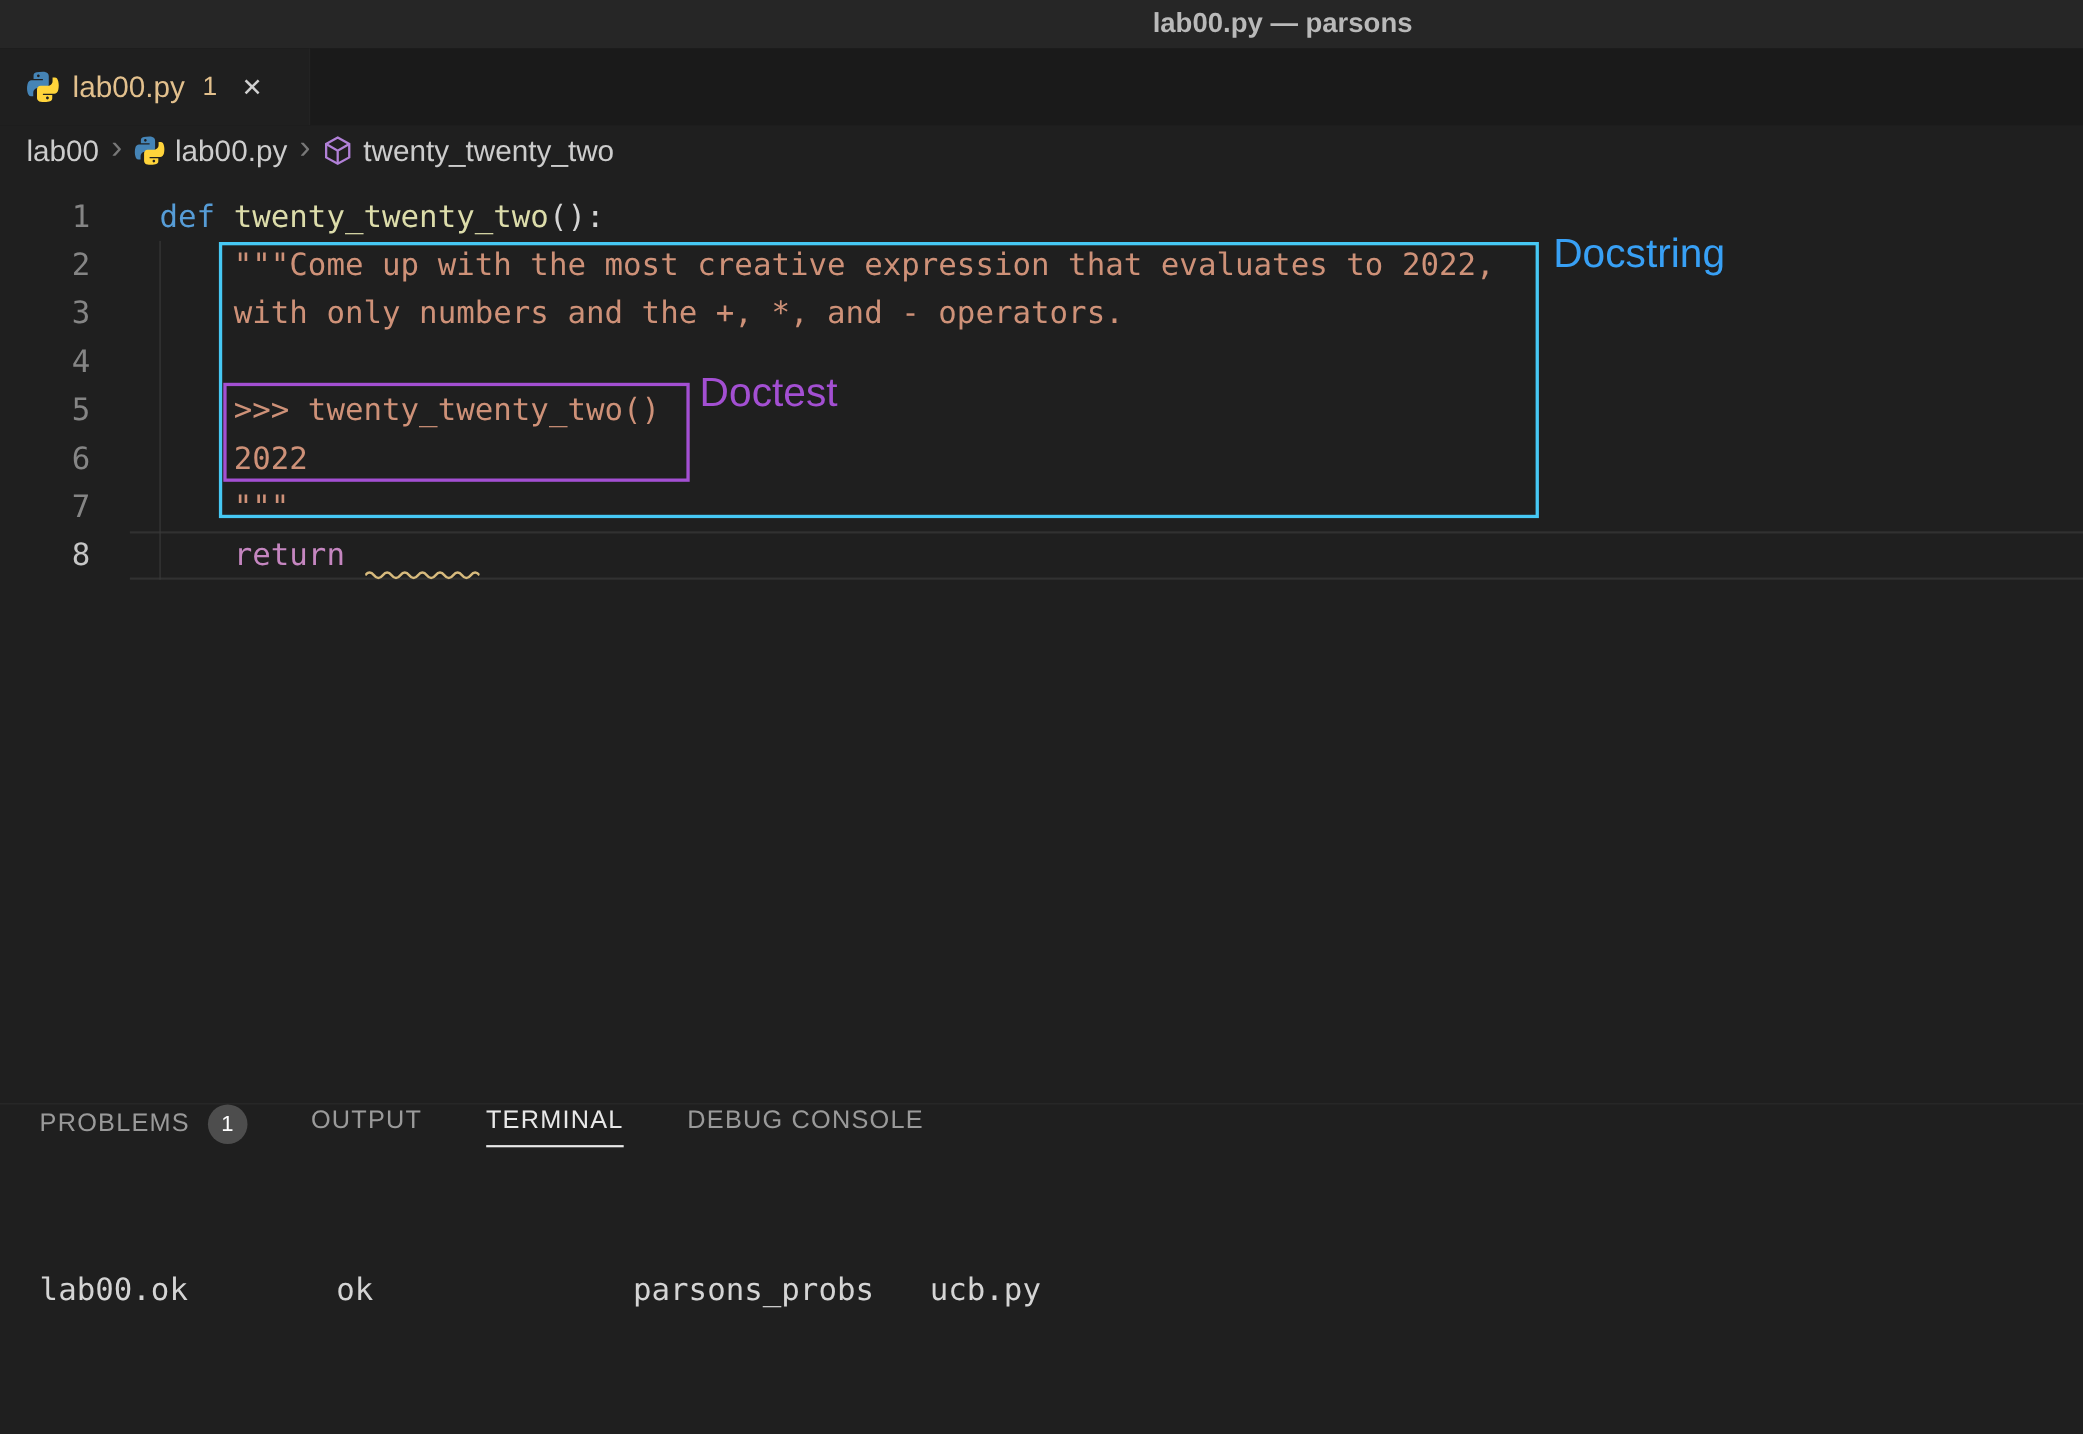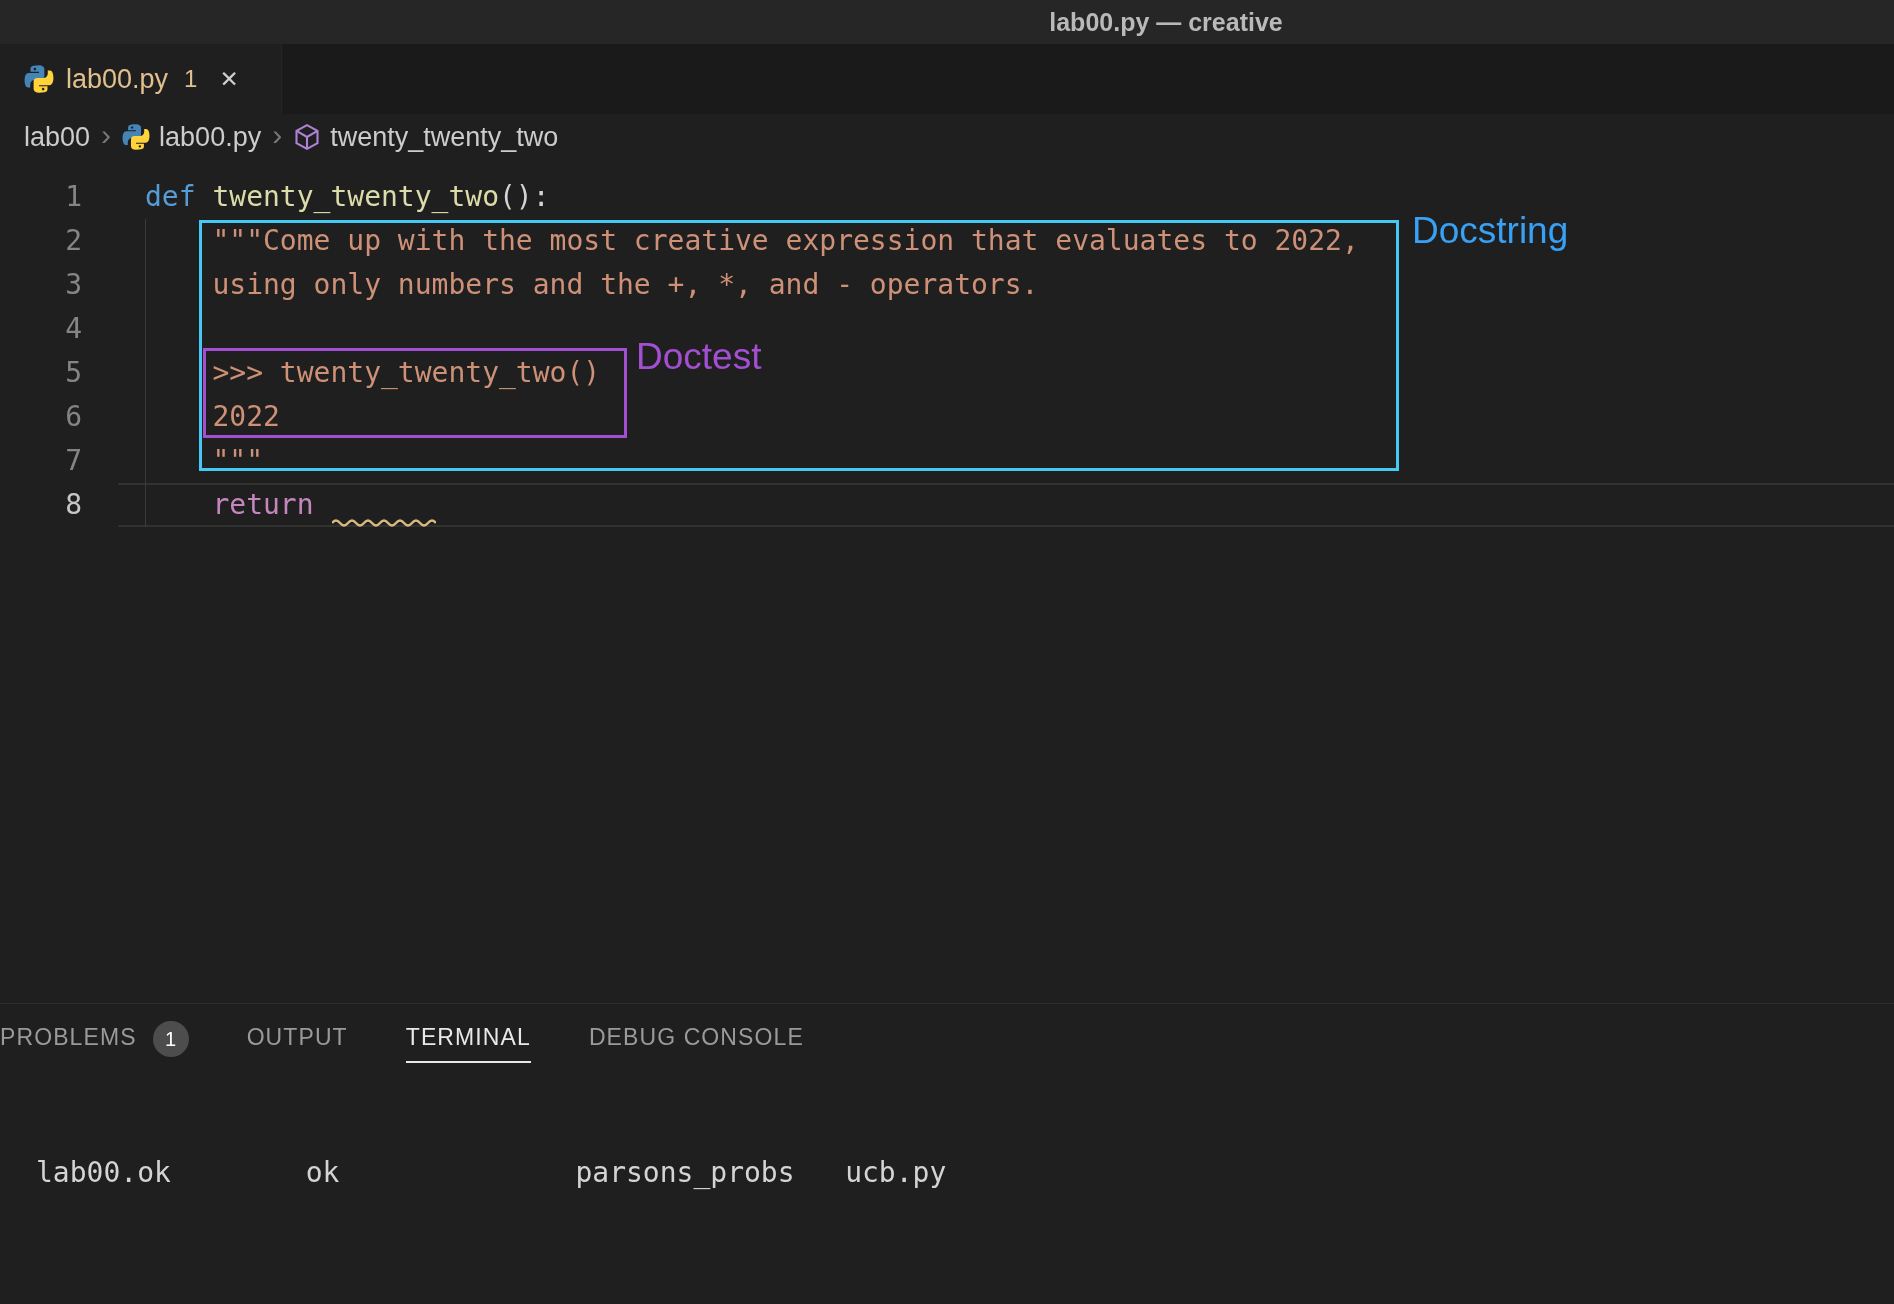--- a/index.html
+++ b/index.html
@@ -81,21 +81,21 @@
   .box-doctest   { left:203px; top:188px; width:424px;  height:90px;  border:3px solid #a34fd2; }
   .anno-label { position:absolute; font-size:37px; white-space:nowrap; pointer-events:none; }
   .label-docstring { left:1412px; top:50px;  color:#38a0f5; }
   .label-doctest   { left:636px;  top:176px; color:#a34fd2; }
 
   
   .panel {
     position:absolute; top:1003px; left:0; right:0; bottom:0;
     background:#1f1f1f; border-top:1px solid #2c2c2c;
   }
-  .panel-tabs { display:flex; align-items:center; height:78px; }
+  .panel-tabs { display:flex; align-items:flex-start; height:78px; padding-left:36px; }
   .panel-tab {
     display:flex; align-items:center; gap:16px; margin-right:58px;
     font-size:23px; letter-spacing:1.1px; color:#9a9a9a; cursor:pointer;
   }
   .panel-tab .pt-label { padding-bottom:10px; border-bottom:2px solid transparent; }
   .panel-tab.active { color:#e8e8e8; }
   .panel-tab.active .pt-label { border-bottom-color:#e8e8e8; }
   .pt-badge {
     width:36px; height:36px; border-radius:50%; background:#4d4d4d; color:#ffffff;
     font-size:20px; letter-spacing:0; display:flex; align-items:center; justify-content:center;
@@ -108,21 +108,21 @@
     font-size:28px; line-height:34px; color:#d4d4d4; white-space:pre;
     cursor:text;
   }
 
   .icon { display:inline-flex; align-items:center; justify-content:center; }
 </style>
 </head>
 <body>
 
 <div class="titlebar">
-  <span class="title">lab00.py — creative</span>
+  <span class="title">lab00.py — parsons</span>
 </div>
 
 <div class="tabstrip">
   <div class="tab">
     <span class="icon">
       <svg width="30" height="30" viewBox="0 0 24 24">
         <path fill="#4584b6" d="M11.9 1c-1.6 0-3.1.14-4.4.4C5.6 1.8 5.2 2.7 5.2 4v2.2h6.8v.9H3.8c-1.4 0-2.6 1-3 2.9-.44 2.2-.46 3.6 0 5.9.34 1.7 1.15 2.9 2.55 2.9h1.63v-2.6c0-1.8 1.55-3.4 3.4-3.4h5.2c1.5 0 2.7-1.24 2.7-2.75V4c0-1.47-1.24-2.57-2.7-2.82C12.6 1.03 12.3 1 11.9 1zM8.7 2.9c.56 0 1.02.47 1.02 1.04 0 .57-.46 1.03-1.02 1.03-.57 0-1.03-.46-1.03-1.03 0-.57.46-1.04 1.03-1.04z"></path>
         <path fill="#ffd43b" d="M12.1 23c1.6 0 3.1-.14 4.4-.4 1.9-.4 2.3-1.3 2.3-2.6v-2.2h-6.8v-.9h8.2c1.4 0 2.6-1 3-2.9.44-2.2.46-3.6 0-5.9-.34-1.7-1.15-2.9-2.55-2.9h-1.63v2.6c0 1.8-1.55 3.4-3.4 3.4H10.4c-1.5 0-2.7 1.24-2.7 2.75V20c0 1.47 1.24 2.57 2.7 2.82 1.3.26 1.96.18 3.7.18zm3.2-1.9c-.56 0-1.02-.47-1.02-1.04 0-.57.46-1.03 1.02-1.03.57 0 1.03.46 1.03 1.03 0 .57-.46 1.04-1.03 1.04z"></path>
       </svg>
     </span>
@@ -167,21 +167,21 @@
       <div class="ln">3</div>
       <div class="ln">4</div>
       <div class="ln">5</div>
       <div class="ln">6</div>
       <div class="ln">7</div>
       <div class="ln ln-active">8</div>
     </div>
   <div class="codearea">
       <div class="code-line"><span class="tok-kw">def </span><span class="tok-fn">twenty_twenty_two</span><span class="tok-pl">():</span></div>
       <div class="code-line"><span class="tok-str">    """Come up with the most creative expression that evaluates to 2022,</span></div>
-      <div class="code-line"><span class="tok-str">    using only numbers and the +, *, and - operators.</span></div>
+      <div class="code-line"><span class="tok-str">    with only numbers and the +, *, and - operators.</span></div>
       <div class="code-line"></div>
       <div class="code-line"><span class="tok-str">    &gt;&gt;&gt; twenty_twenty_two()</span></div>
       <div class="code-line"><span class="tok-str">    2022</span></div>
       <div class="code-line"><span class="tok-str">    """</span></div>
       <div class="code-line"><span class="tok-ctrl">    return </span></div>
     </div>
 
   <svg class="squiggle" width="104" height="10" viewBox="0 0 104 10">
     <path d="M0 6 Q4 1 8 6 T16 6 T24 6 T32 6 T40 6 T48 6 T56 6 T64 6 T72 6 T80 6 T88 6 T96 6 T104 6" fill="none" stroke="#d7ba7d" stroke-width="2.4"></path>
   </svg>

